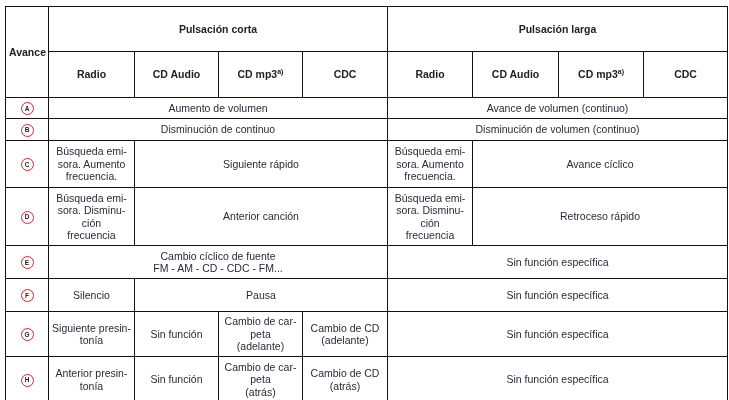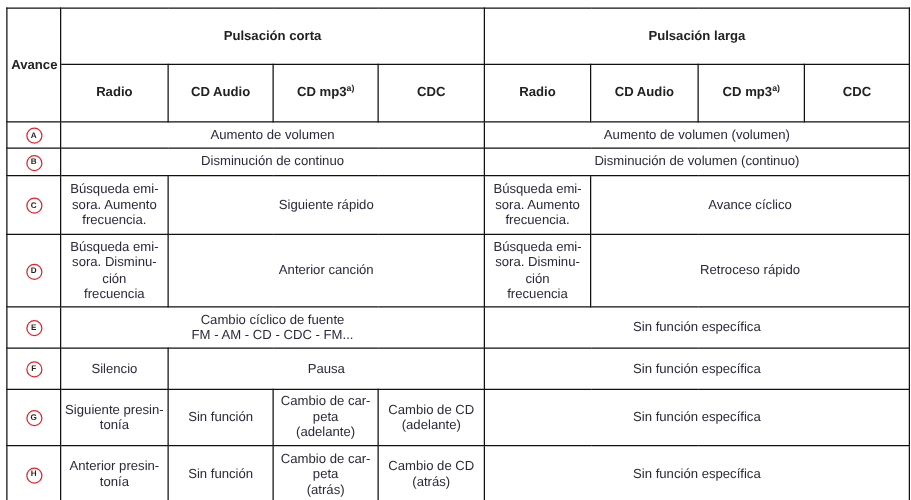--- a/index.html
+++ b/index.html
@@ -59,21 +59,21 @@
       <th><span>CD Audio</span></th>
       <th><span>CD mp3</span><sup>a)</sup></th>
       <th><span>CDC</span></th>
     </tr>
   </thead>
   <tbody>
 
     <tr class="rA">
       <td><span class="badge">A</span></td>
       <td colspan="4" class="cell-text">Aumento de volumen</td>
-      <td colspan="4" class="cell-text">Aumento de volumen (volumen)</td>
+      <td colspan="4" class="cell-text">Avance de volumen (continuo)</td>
     </tr>
 
     <tr class="rB">
       <td><span class="badge">B</span></td>
       <td colspan="4" class="cell-text">Disminución de continuo</td>
       <td colspan="4" class="cell-text">Disminución de volumen (continuo)</td>
     </tr>
 
     <tr class="rC">
       <td><span class="badge">C</span></td>

